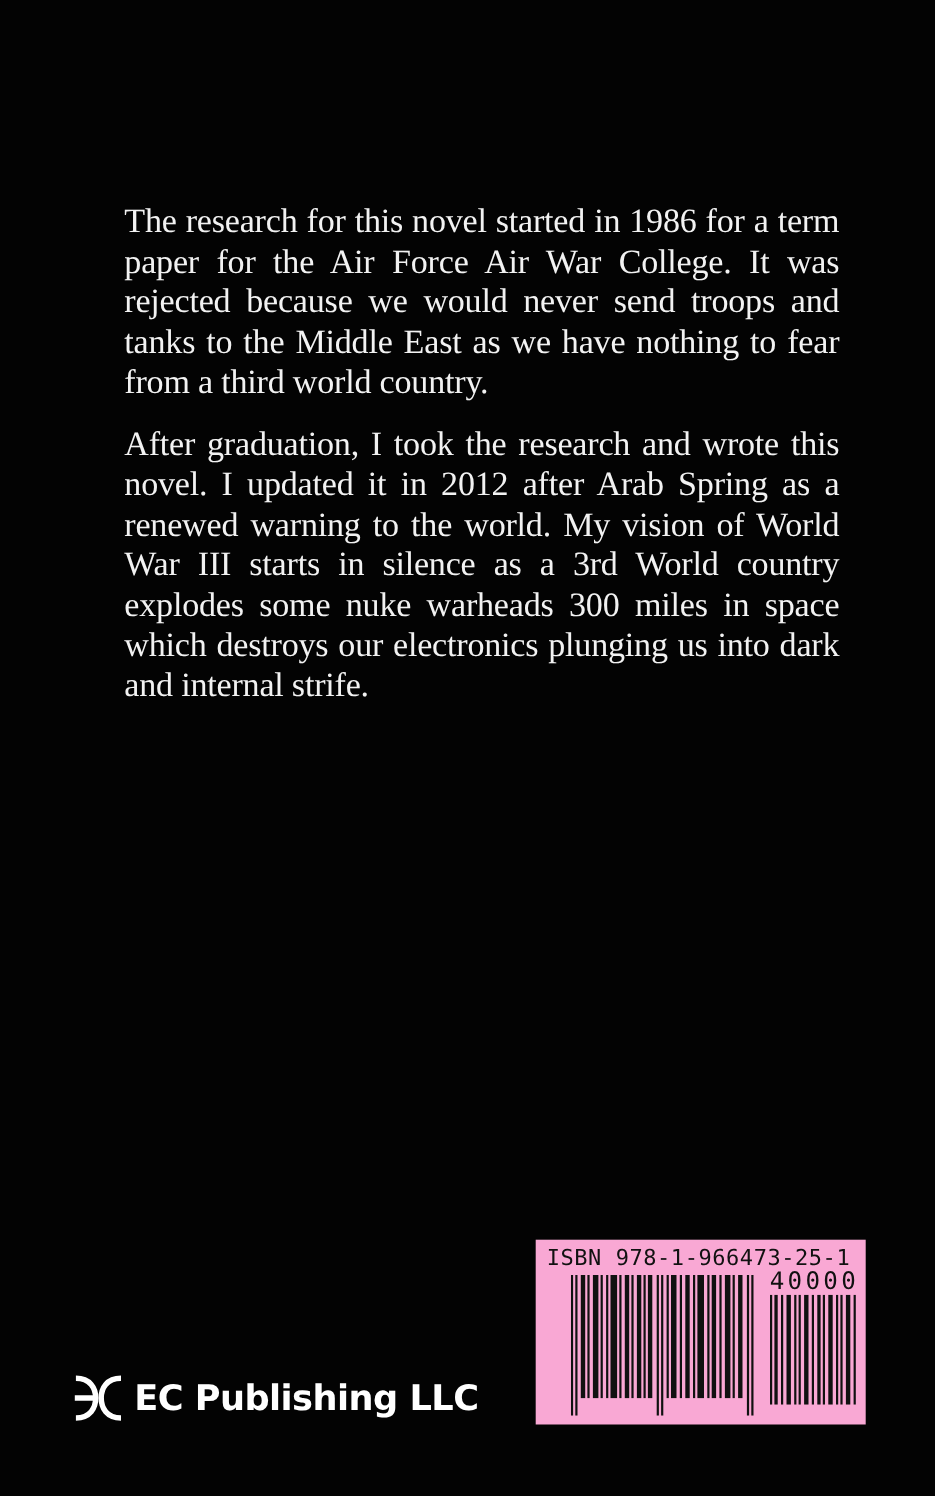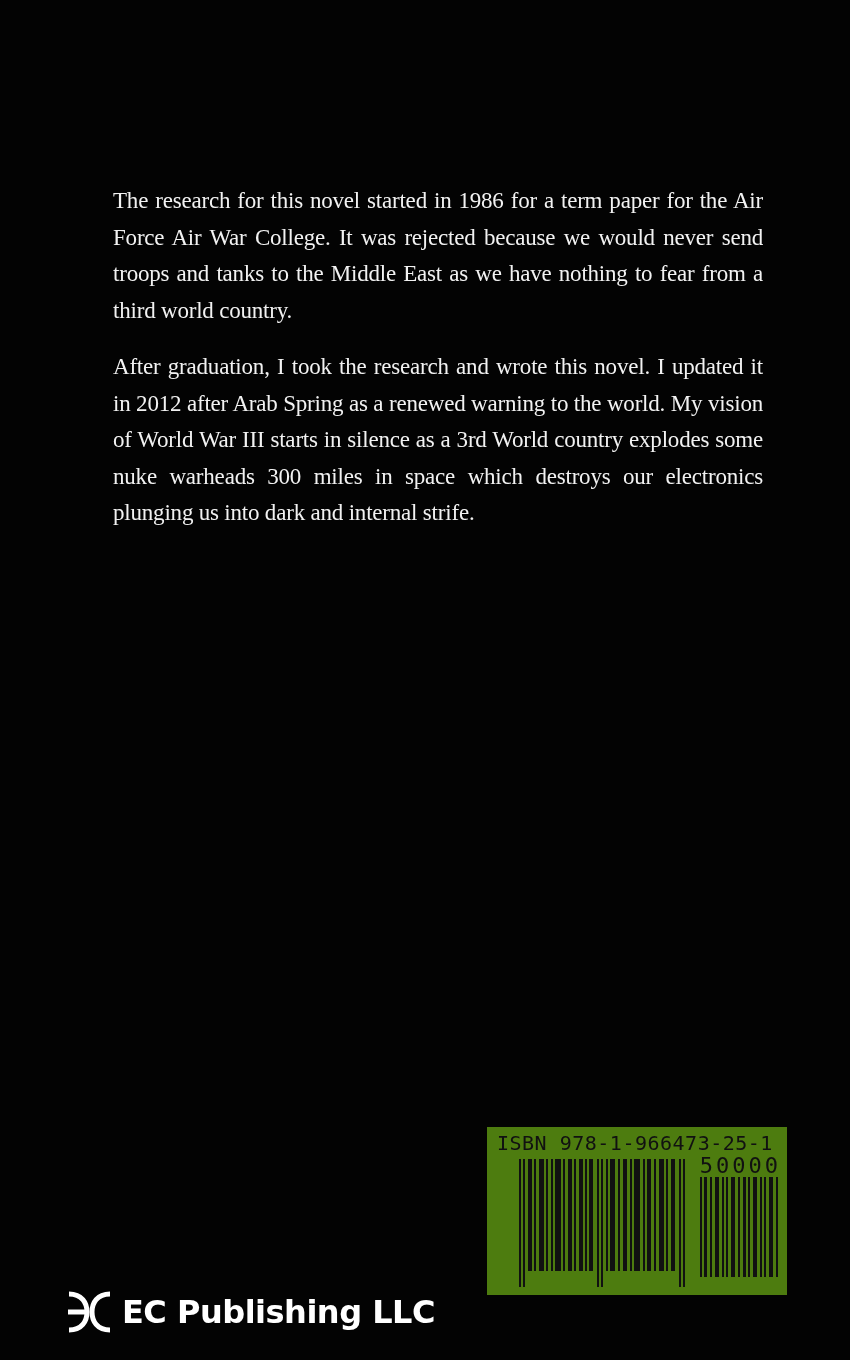--- a/index.html
+++ b/index.html
@@ -11,44 +11,44 @@
     font-family: "Liberation Serif", "DejaVu Serif", serif;
     color: #f2f2f2;
   }
   .blurb {
     position: absolute;
     left: 113px; top: 183px;
     width: 662px;
   }
   .blurb p {
     margin: 0 12px 20px 0;
-    font-size: 23px;
+    font-size: 31px;
     line-height: 36.5px;
     text-align: justify;
     letter-spacing: -0.2px;
   }
   .publisher {
     position: absolute;
     left: 66px; top: 1248px;
-    display: flex; align-items: center; margin-top: 41px;
+    display: flex; align-items: center;
   }
   .publisher svg { display: block; }
   .publisher .name {
     font-family: "DejaVu Sans", "Liberation Sans", sans-serif;
     font-weight: bold;
     font-size: 32px;
     color: #ffffff;
     margin-left: 10px;
     letter-spacing: -0.5px;
   }
   .barcode-box {
     position: absolute;
     left: 487px; top: 1127px;
     width: 300px; height: 168px;
-    background: #4d7c0f;
+    background: #f9a8d4;
     color: #111;
   }
   .isbn-text {
     position: absolute; left: 10px; top: 4px;
     font-family: "DejaVu Sans Mono", "Liberation Mono", monospace;
     font-size: 20px; letter-spacing: 0.5px; color: #111;
   }
   .price-text {
     position: absolute; right: 6px; top: 26px;
     font-family: "DejaVu Sans Mono", "Liberation Mono", monospace;
@@ -74,21 +74,21 @@
   <svg width="46" height="46" viewBox="0 0 46 46">
     <path d="M3 5 C 16 5, 21 14, 21 23 C 21 32, 16 41, 3 41" fill="none" stroke="#fff" stroke-width="5"></path>
     <line x1="2" y1="23" x2="20" y2="23" stroke="#fff" stroke-width="5"></line>
     <path d="M44 5 C 31 5, 26 14, 26 23 C 26 32, 31 41, 44 41" fill="none" stroke="#fff" stroke-width="5"></path>
   </svg>
   <span class="name">EC Publishing LLC</span>
 </div>
 
 <div class="barcode-box">
   <span class="isbn-text">ISBN 978-1-966473-25-1</span>
-  <span class="price-text">50000</span>
+  <span class="price-text">40000</span>
   <svg class="bars-main" width="170" height="128" viewBox="0 0 170 128">
     <g fill="#111">
       <rect x="0" y="0" width="2" height="128"></rect>
         <rect x="4" y="0" width="2" height="128"></rect>
       <rect x="9" y="0" width="4" height="112"></rect>
         <rect x="15" y="0" width="2" height="112"></rect>
       <rect x="20" y="0" width="5" height="112"></rect>
         <rect x="27" y="0" width="2" height="112"></rect>
       <rect x="32" y="0" width="2" height="112"></rect>
         <rect x="36" y="0" width="6" height="112"></rect>

